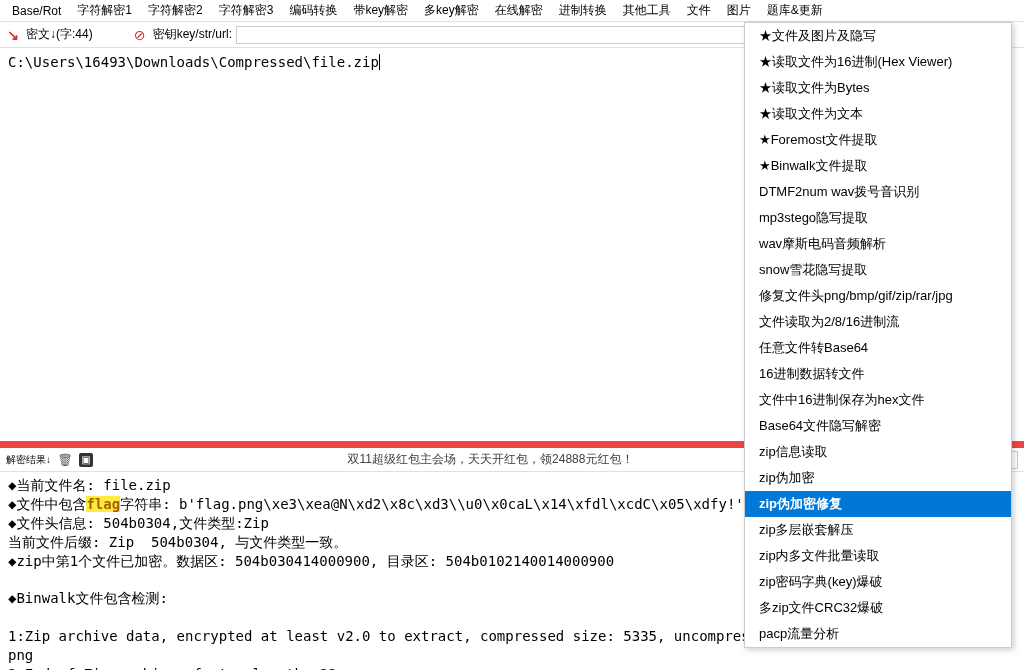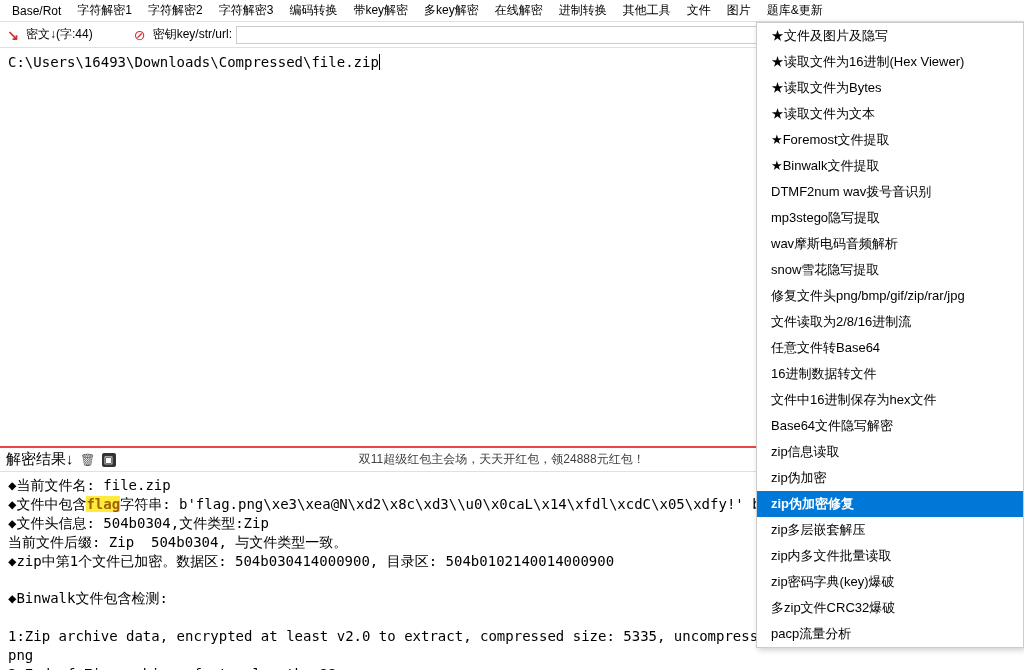--- a/index.html
+++ b/index.html
@@ -65,36 +65,36 @@
       justify-content: center;
       color: #666;
       cursor: pointer;
       font-size: 13px;
     }
     .main-text {
       height: 400px;
       padding: 6px 8px;
       font-family: "SimSun", monospace;
       font-size: 14px;
-      border-bottom: 2px solid #ef4444;
+      border-bottom: 7px solid #ef4444;
       overflow: auto;
     }
     .main-text .cursor {
       border-right: 1px solid #000;
       animation: blink 1s infinite;
     }
     .result-header {
       display: flex;
       align-items: center;
       height: 24px;
       padding: 0 6px;
       gap: 6px;
       border-bottom: 1px solid #e0e0e0;
     }
-    .result-label { font-size: 15px; }
+    .result-label { font-size: 10px; }
     .trash-icon, .copy-icon {
       width: 16px;
       height: 16px;
       display: flex;
       align-items: center;
       justify-content: center;
       cursor: pointer;
       color: #555;
     }
     .copy-icon { 
@@ -133,21 +133,21 @@
       word-break: break-all;
     }
     .flag-highlight {
       background: #ffeb3b;
       color: #a16207;
       font-weight: bold;
     }
     .dropdown {
       position: absolute;
       top: 22px;
-      right: 0;
+      right: 12px;
       width: 268px;
       background: #fff;
       border: 1px solid #ccc;
       box-shadow: 2px 2px 6px rgba(0,0,0,0.2);
       z-index: 100;
       max-height: 640px;
       overflow-y: auto;
     }
     .dropdown-item {
       padding: 4px 14px;

